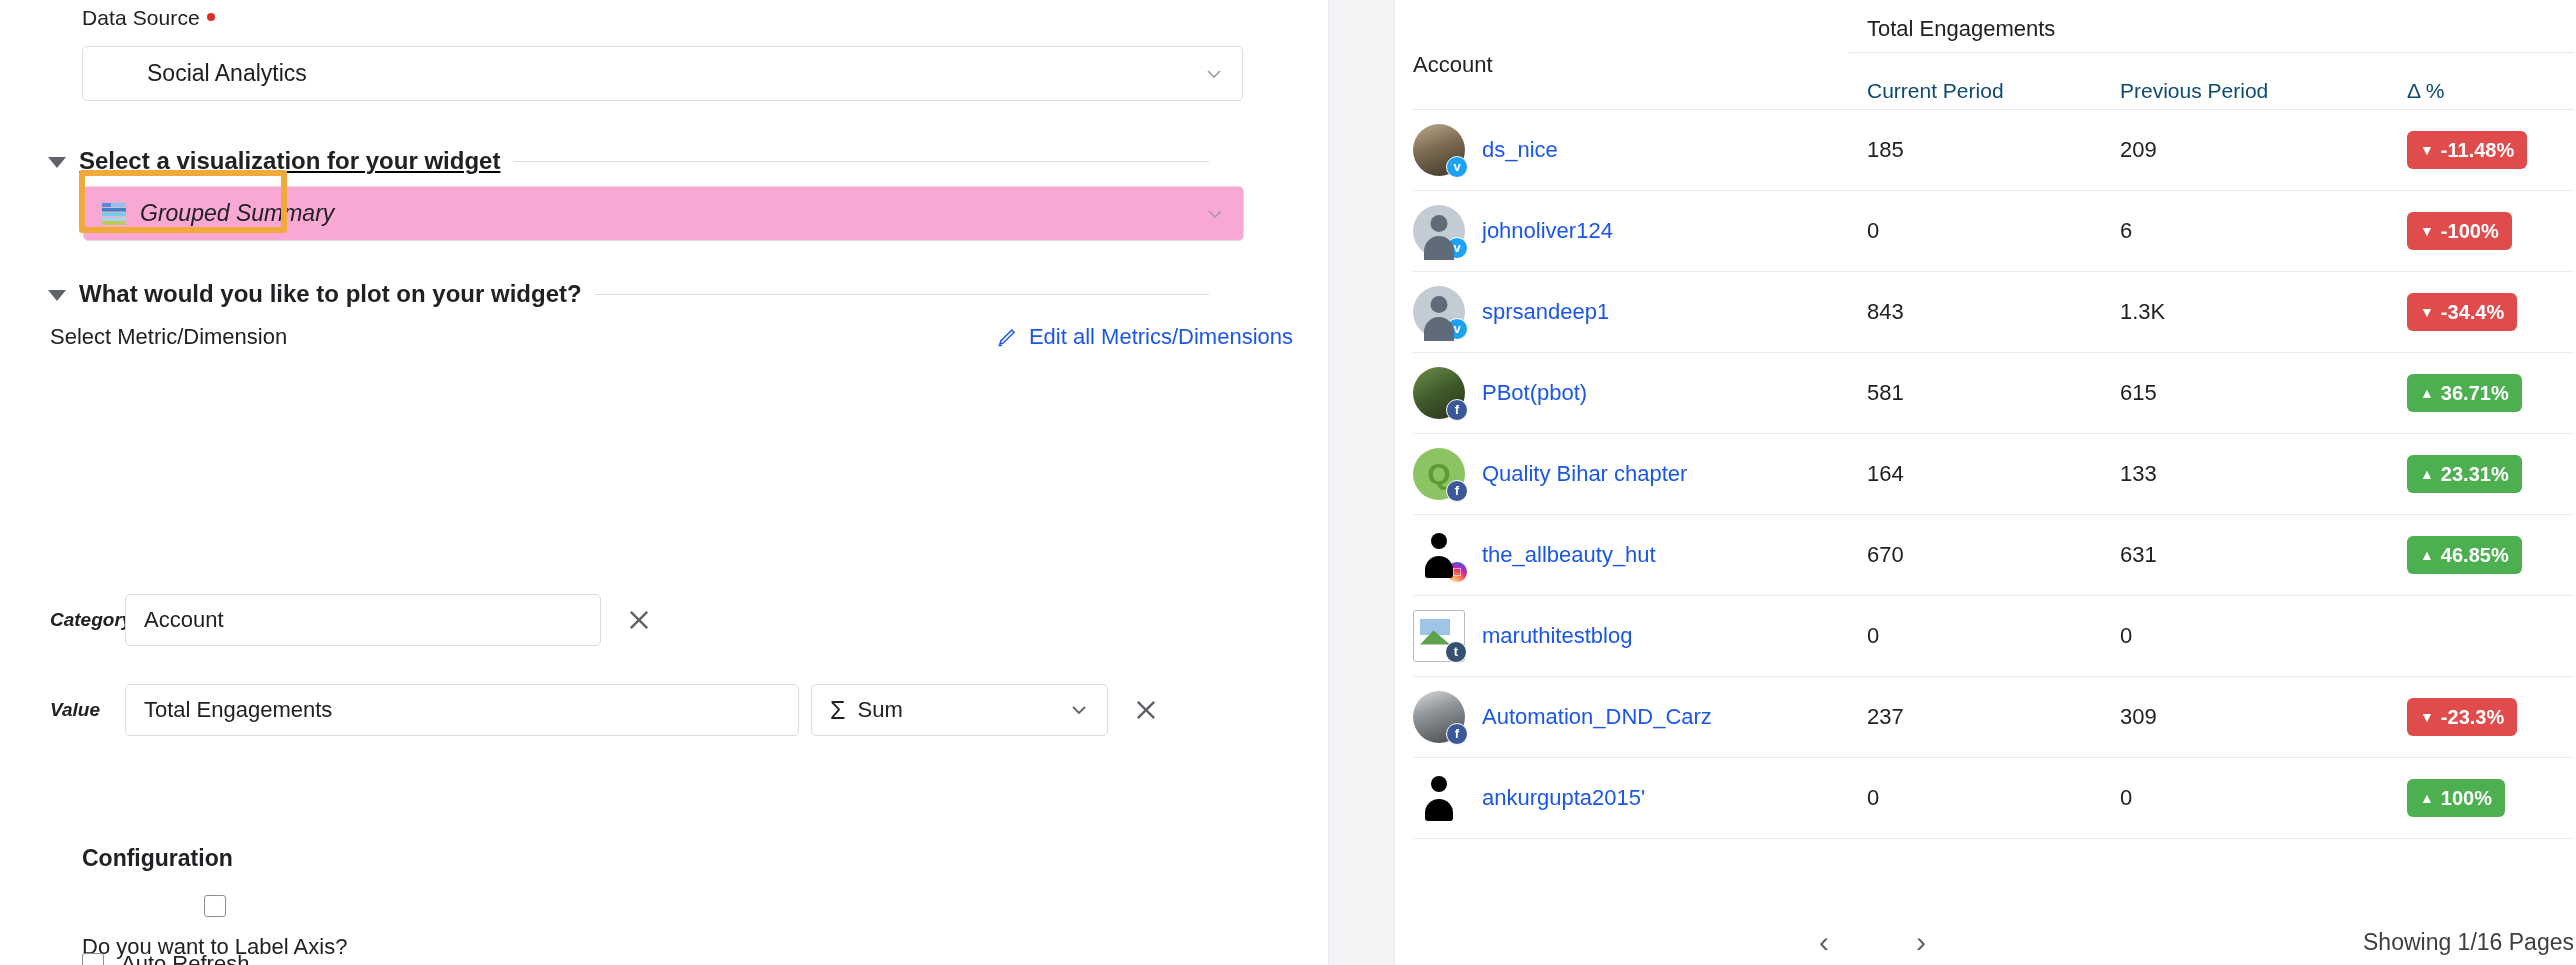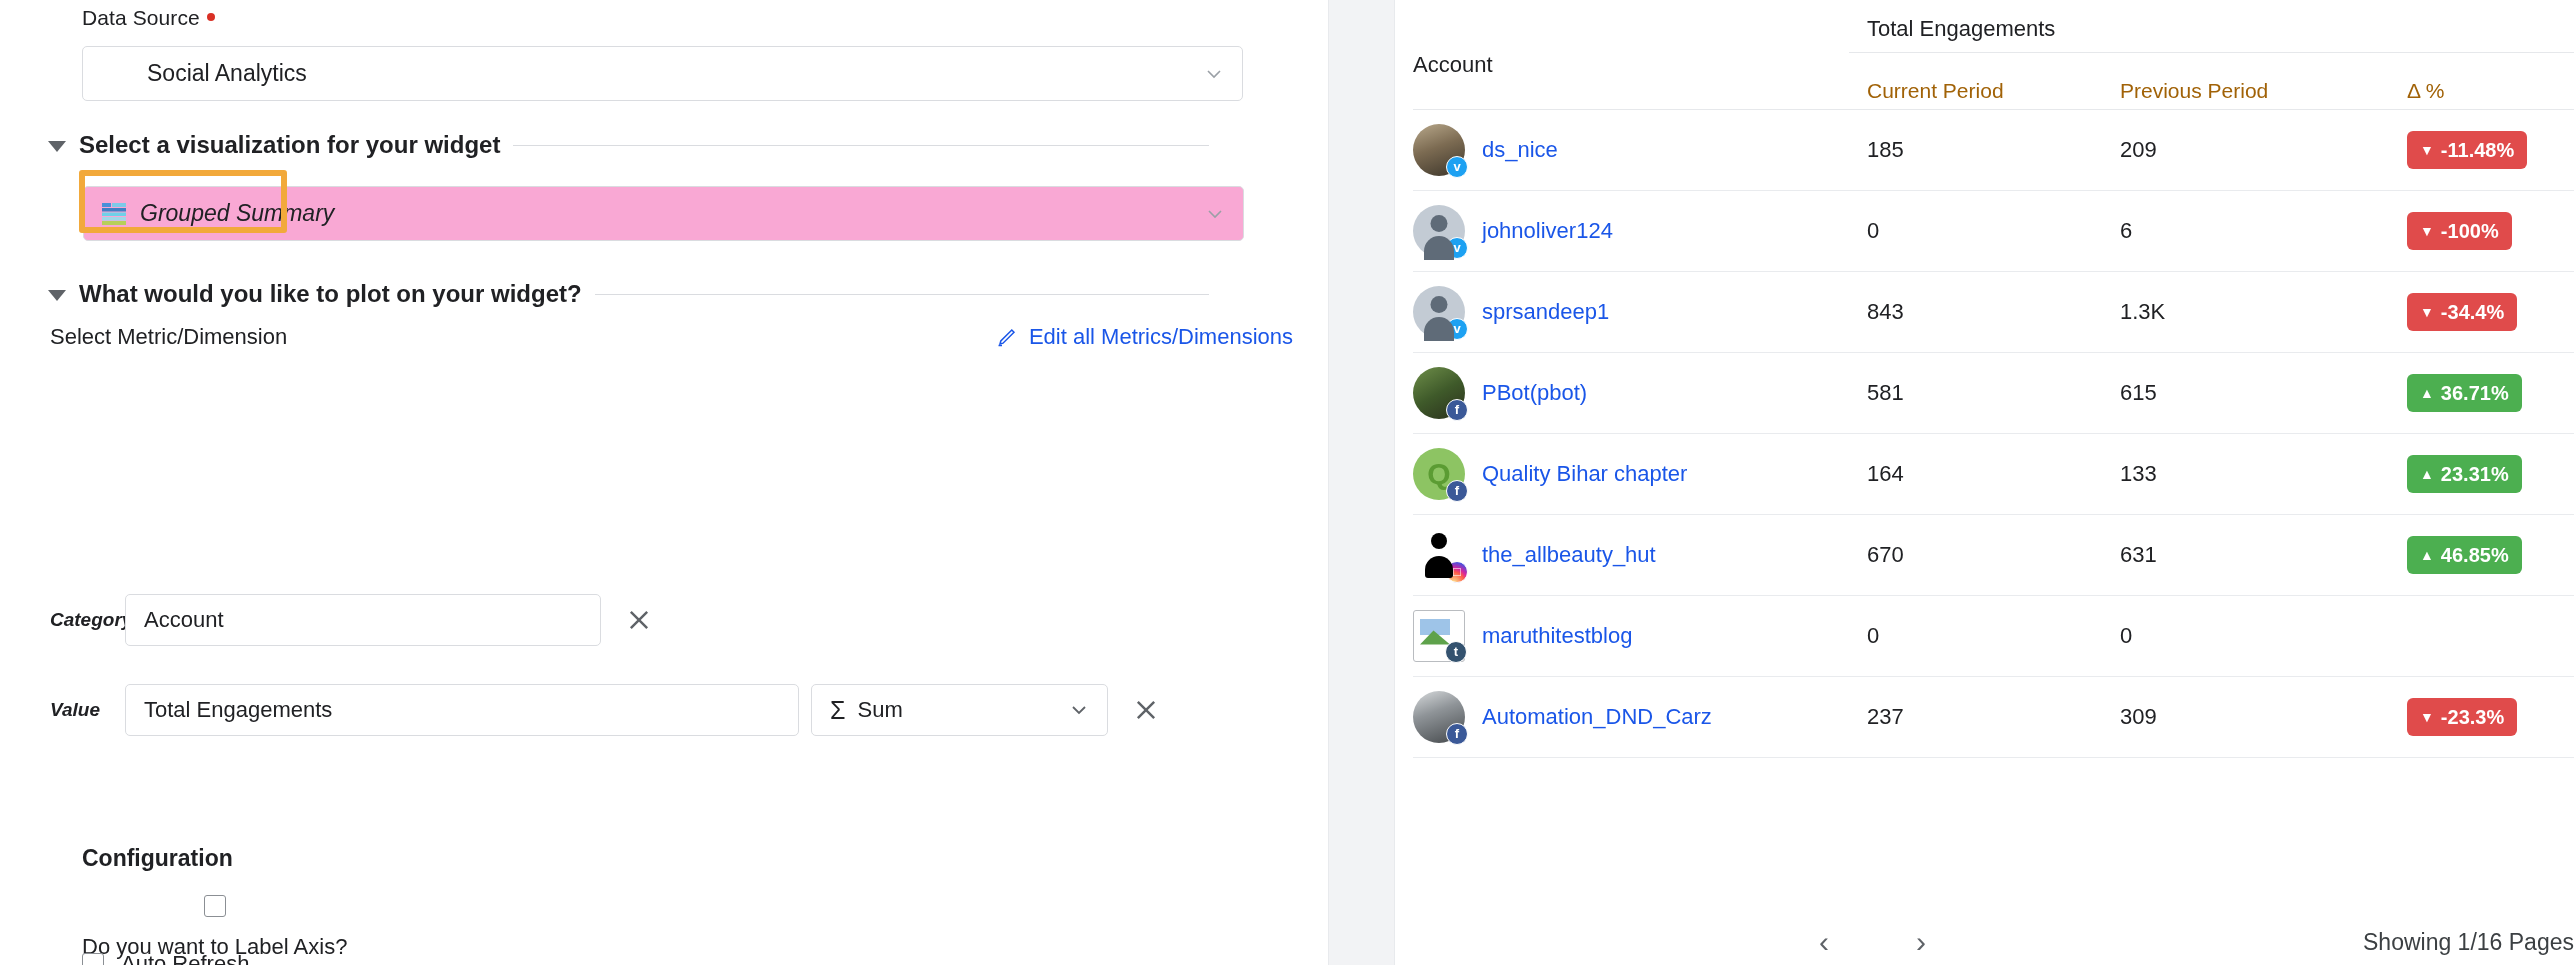--- a/index.html
+++ b/index.html
@@ -70,21 +70,21 @@
     margin-top: 2px;
   }
   .section-hdr .txt {
     font-size: 24px; font-weight: bold; color: #202124;
     white-space: nowrap;
   }
   .section-hdr .rule {
     flex: 1 1 auto; height: 1px; background: #dadce0;
   }
 
-  .viz-sec { left: 48px; top: 131px; }
+  .viz-sec { left: 48px; top: 147px; text-decoration: underline; }
   .plot-sec { left: 48px; top: 280px; }
 
   
   .viz-row { position: absolute; left: 48px; top: 186px; width: 1229px; }
   .viz-select {
     height: 55px; width: 1161px;
     margin-left: 35px;
     border: 1px solid #dadce0; border-radius: 5px;
     background: #f9a8d4;
     display: flex; align-items: center;
@@ -183,21 +183,21 @@
     vertical-align: bottom;
   }
   .hdr-top th.span {
     font-size: 22px; color: #202124; font-weight: 400;
     text-align: left; padding-left: 18px; padding-bottom: 10px;
   }
   .hdr-top th.acct-cell { border-bottom: none; }
 
   .hdr-sub th {
     height: 57px; padding: 0 0 6px 0;
-    font-size: 21px; font-weight: 400; color: #a16207;
+    font-size: 21px; font-weight: 400; color: #0c4a6e;
     text-align: left; vertical-align: bottom;
     border-bottom: 1px solid #e6e8eb;
   }
   .hdr-sub th.pad { padding-left: 18px; }
   .acct-label {
     font-size: 22px; color: #202124;
     position: absolute; left: 18px; top: 52px;
   }
 
   tbody tr { height: 81px; }
@@ -544,20 +544,34 @@
                 <a class="acct-name" href="#">Automation_DND_Carz</a>
               </div>
             </td>
             <td class="num">237</td>
             <td class="num">309</td>
             <td class="delta"><span class="pill down">
                 <span class="arw">▼</span>
                 <span>-23.3%</span>
               </span></td>
           </tr>
+          <tr>
+            <td class="name-cell">
+              <div class="name-wrap">
+                <div class="avatar av-dark"></div>
+                <a class="acct-name" href="#">ankurgupta2015'</a>
+              </div>
+            </td>
+            <td class="num">0</td>
+            <td class="num">0</td>
+            <td class="delta"><span class="pill up">
+                <span class="arw">▲</span>
+                <span>100%</span>
+              </span></td>
+          </tr>
         </tbody>
     </table>
 
     <div class="pager">
       <div class="pg-arrows">
         <span class="pg-btn">‹</span>
         <span class="pg-btn">›</span>
       </div>
       <span class="showing">Showing 1/16 Pages</span>
     </div>

